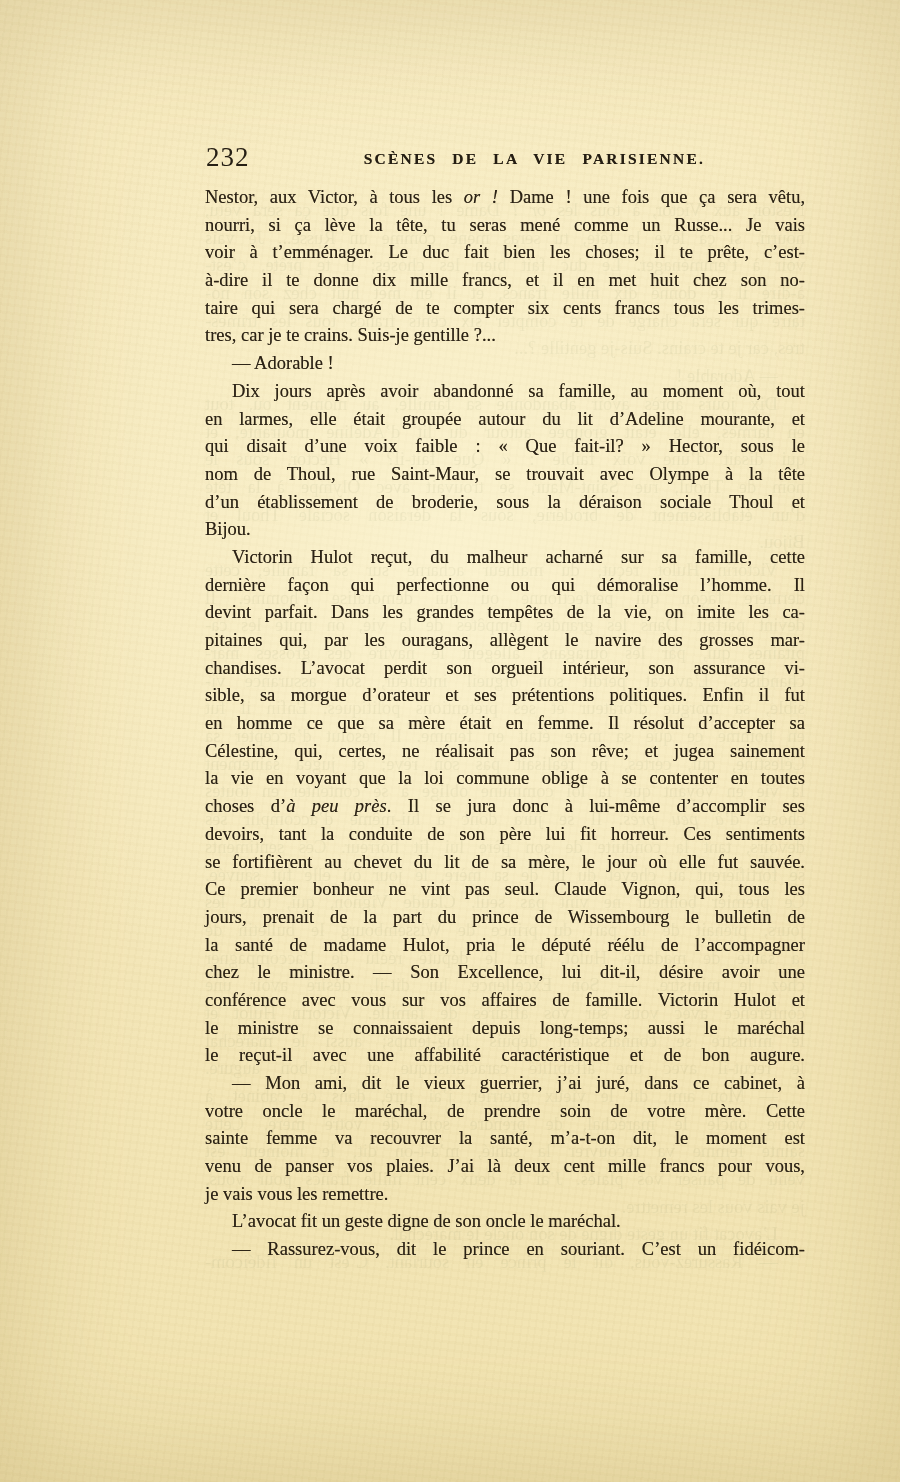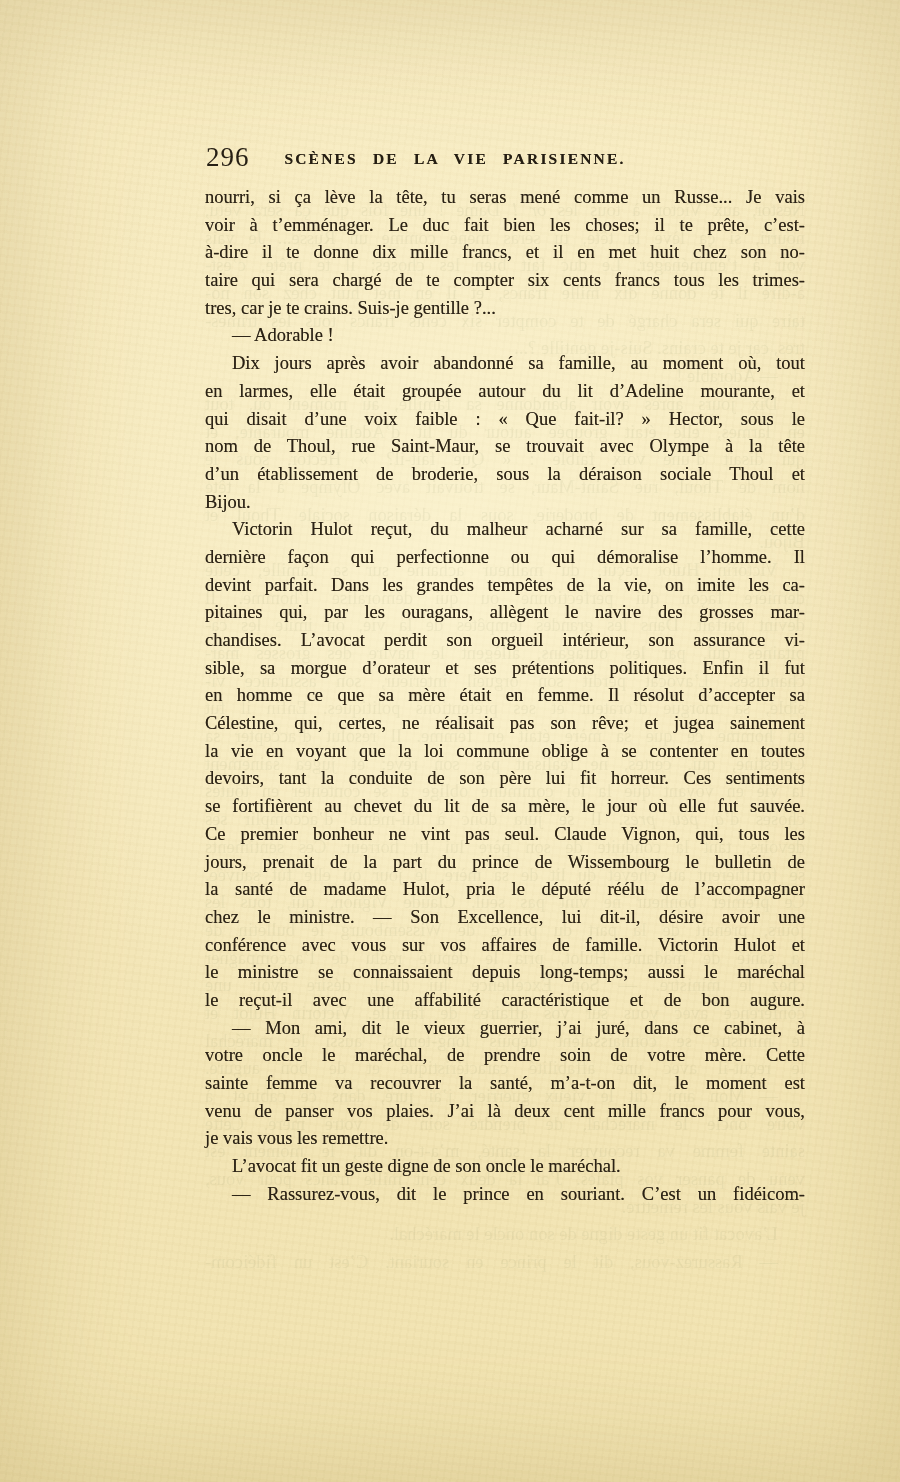--- a/index.html
+++ b/index.html
@@ -21,21 +21,21 @@
     box-shadow: inset 0 0 140px rgba(138,108,38,.22);
   }
   
   .page-number{
     position:absolute; left:206px; top:142px;
     font-size:27px; line-height:30px; letter-spacing:1px;
     color:#261f14;
   }
   .running-title{
     position:absolute; left:205px; top:150px; width:500px;
-    text-align:center;
+    text-align:right;
     font-size:15.5px; font-weight:700;
     letter-spacing:2.2px; word-spacing:9px;
     color:#241d12;
     text-shadow:0 0 .4px rgba(36,29,18,.55);
   }
   
   .text-block{
     position:absolute; left:205px; top:184px; width:600px;
     font-size:18.5px;
     color:#2b2215;
@@ -100,25 +100,26 @@
       <div class="line just"><span>le reçut-il avec une affabilité caractéristique et de bon augure.</span></div>
       <div class="line just indent"><span>— Mon ami, dit le vieux guerrier, j’ai juré, dans ce cabinet, à</span></div>
       <div class="line just"><span>votre oncle le maréchal, de prendre soin de votre mère. Cette</span></div>
       <div class="line just"><span>sainte femme va recouvrer la santé, m’a-t-on dit, le moment est</span></div>
       <div class="line just"><span>venu de panser vos plaies. J’ai là deux cent mille francs pour vous,</span></div>
       <div class="line noj"><span>je vais vous les remettre.</span></div>
       <div class="line noj indent"><span>L’avocat fit un geste digne de son oncle le maréchal.</span></div>
       <div class="line just indent"><span>— Rassurez-vous, dit le prince en souriant. C’est un fidéicom-</span></div>
     </div>
 
-  <div class="page-number">296</div>
+  <div class="page-number">232</div>
 
   <div class="running-title">SCÈNES DE LA VIE PARISIENNE.</div>
 
   <div class="text-block">
+      <div class="line just"><span>Nestor, aux Victor, à tous les </span><span class="it">or !</span><span> Dame ! une fois que ça sera vêtu,</span></div>
       <div class="line just"><span>nourri, si ça lève la tête, tu seras mené comme un Russe... Je vais</span></div>
       <div class="line just"><span>voir à t’emménager. Le duc fait bien les choses; il te prête, c’est-</span></div>
       <div class="line just"><span>à-dire il te donne dix mille francs, et il en met huit chez son no-</span></div>
       <div class="line just"><span>taire qui sera chargé de te compter six cents francs tous les trimes-</span></div>
       <div class="line noj"><span>tres, car je te crains. Suis-je gentille ?...</span></div>
       <div class="line noj indent"><span>— Adorable !</span></div>
       <div class="line just indent"><span>Dix jours après avoir abandonné sa famille, au moment où, tout</span></div>
       <div class="line just"><span>en larmes, elle était groupée autour du lit d’Adeline mourante, et</span></div>
       <div class="line just"><span>qui disait d’une voix faible : « Que fait-il? » Hector, sous le</span></div>
       <div class="line just"><span>nom de Thoul, rue Saint-Maur, se trouvait avec Olympe à la tête</span></div>
@@ -126,20 +127,21 @@
       <div class="line noj"><span>Bijou.</span></div>
       <div class="line just indent"><span>Victorin Hulot reçut, du malheur acharné sur sa famille, cette</span></div>
       <div class="line just"><span>dernière façon qui perfectionne ou qui démoralise l’homme. Il</span></div>
       <div class="line just"><span>devint parfait. Dans les grandes tempêtes de la vie, on imite les ca-</span></div>
       <div class="line just"><span>pitaines qui, par les ouragans, allègent le navire des grosses mar-</span></div>
       <div class="line just"><span>chandises. L’avocat perdit son orgueil intérieur, son assurance vi-</span></div>
       <div class="line just"><span>sible, sa morgue d’orateur et ses prétentions politiques. Enfin il fut</span></div>
       <div class="line just"><span>en homme ce que sa mère était en femme. Il résolut d’accepter sa</span></div>
       <div class="line just"><span>Célestine, qui, certes, ne réalisait pas son rêve; et jugea sainement</span></div>
       <div class="line just"><span>la vie en voyant que la loi commune oblige à se contenter en toutes</span></div>
+      <div class="line just"><span>choses d’</span><span class="it">à peu près</span><span>. Il se jura donc à lui-même d’accomplir ses</span></div>
       <div class="line just"><span>devoirs, tant la conduite de son père lui fit horreur. Ces sentiments</span></div>
       <div class="line just"><span>se fortifièrent au chevet du lit de sa mère, le jour où elle fut sauvée.</span></div>
       <div class="line just"><span>Ce premier bonheur ne vint pas seul. Claude Vignon, qui, tous les</span></div>
       <div class="line just"><span>jours, prenait de la part du prince de Wissembourg le bulletin de</span></div>
       <div class="line just"><span>la santé de madame Hulot, pria le député réélu de l’accompagner</span></div>
       <div class="line just"><span>chez le ministre. — Son Excellence, lui dit-il, désire avoir une</span></div>
       <div class="line just"><span>conférence avec vous sur vos affaires de famille. Victorin Hulot et</span></div>
       <div class="line just"><span>le ministre se connaissaient depuis long-temps; aussi le maréchal</span></div>
       <div class="line just"><span>le reçut-il avec une affabilité caractéristique et de bon augure.</span></div>
       <div class="line just indent"><span>— Mon ami, dit le vieux guerrier, j’ai juré, dans ce cabinet, à</span></div>

